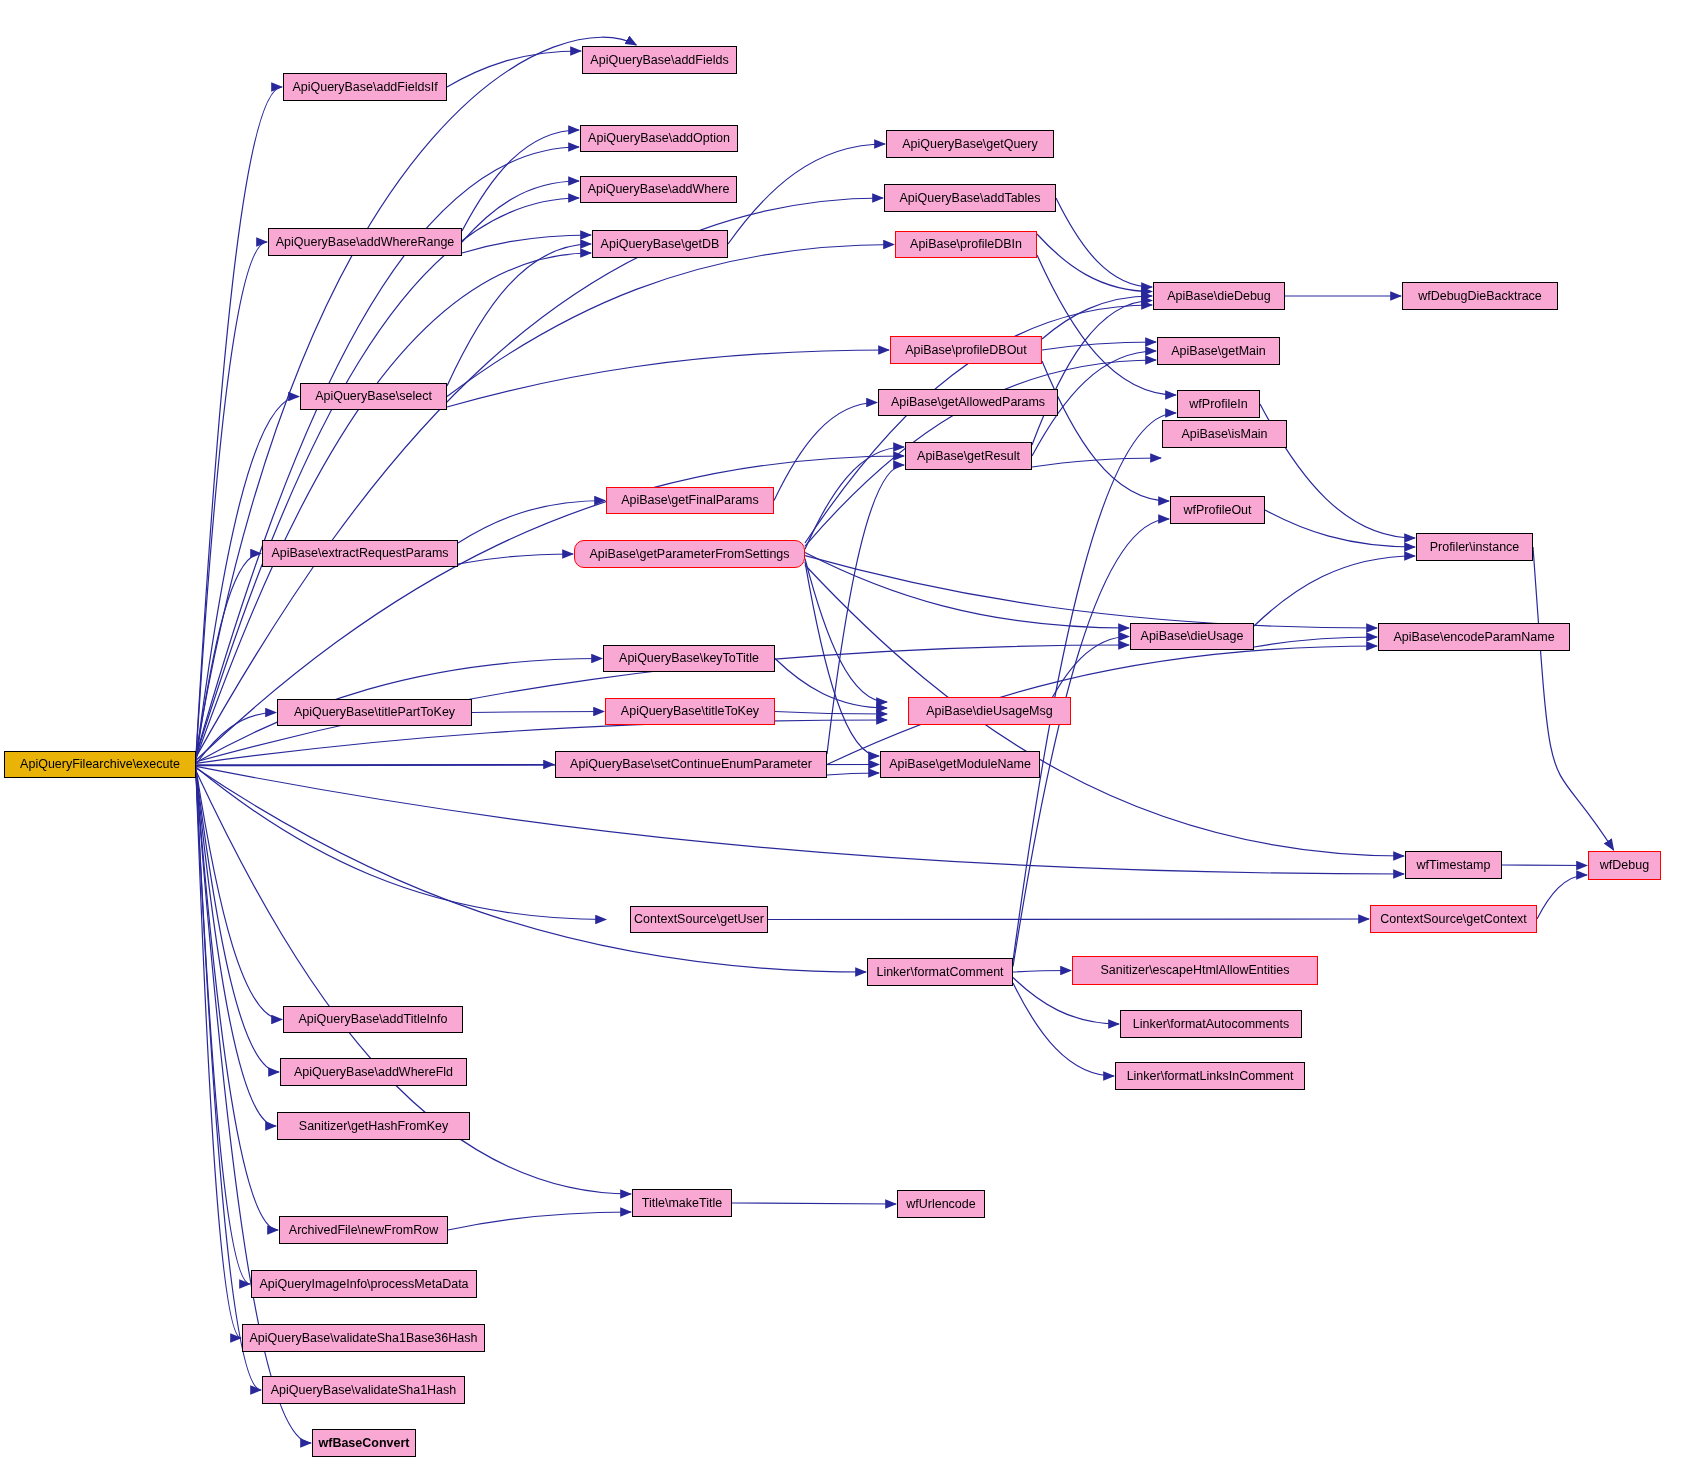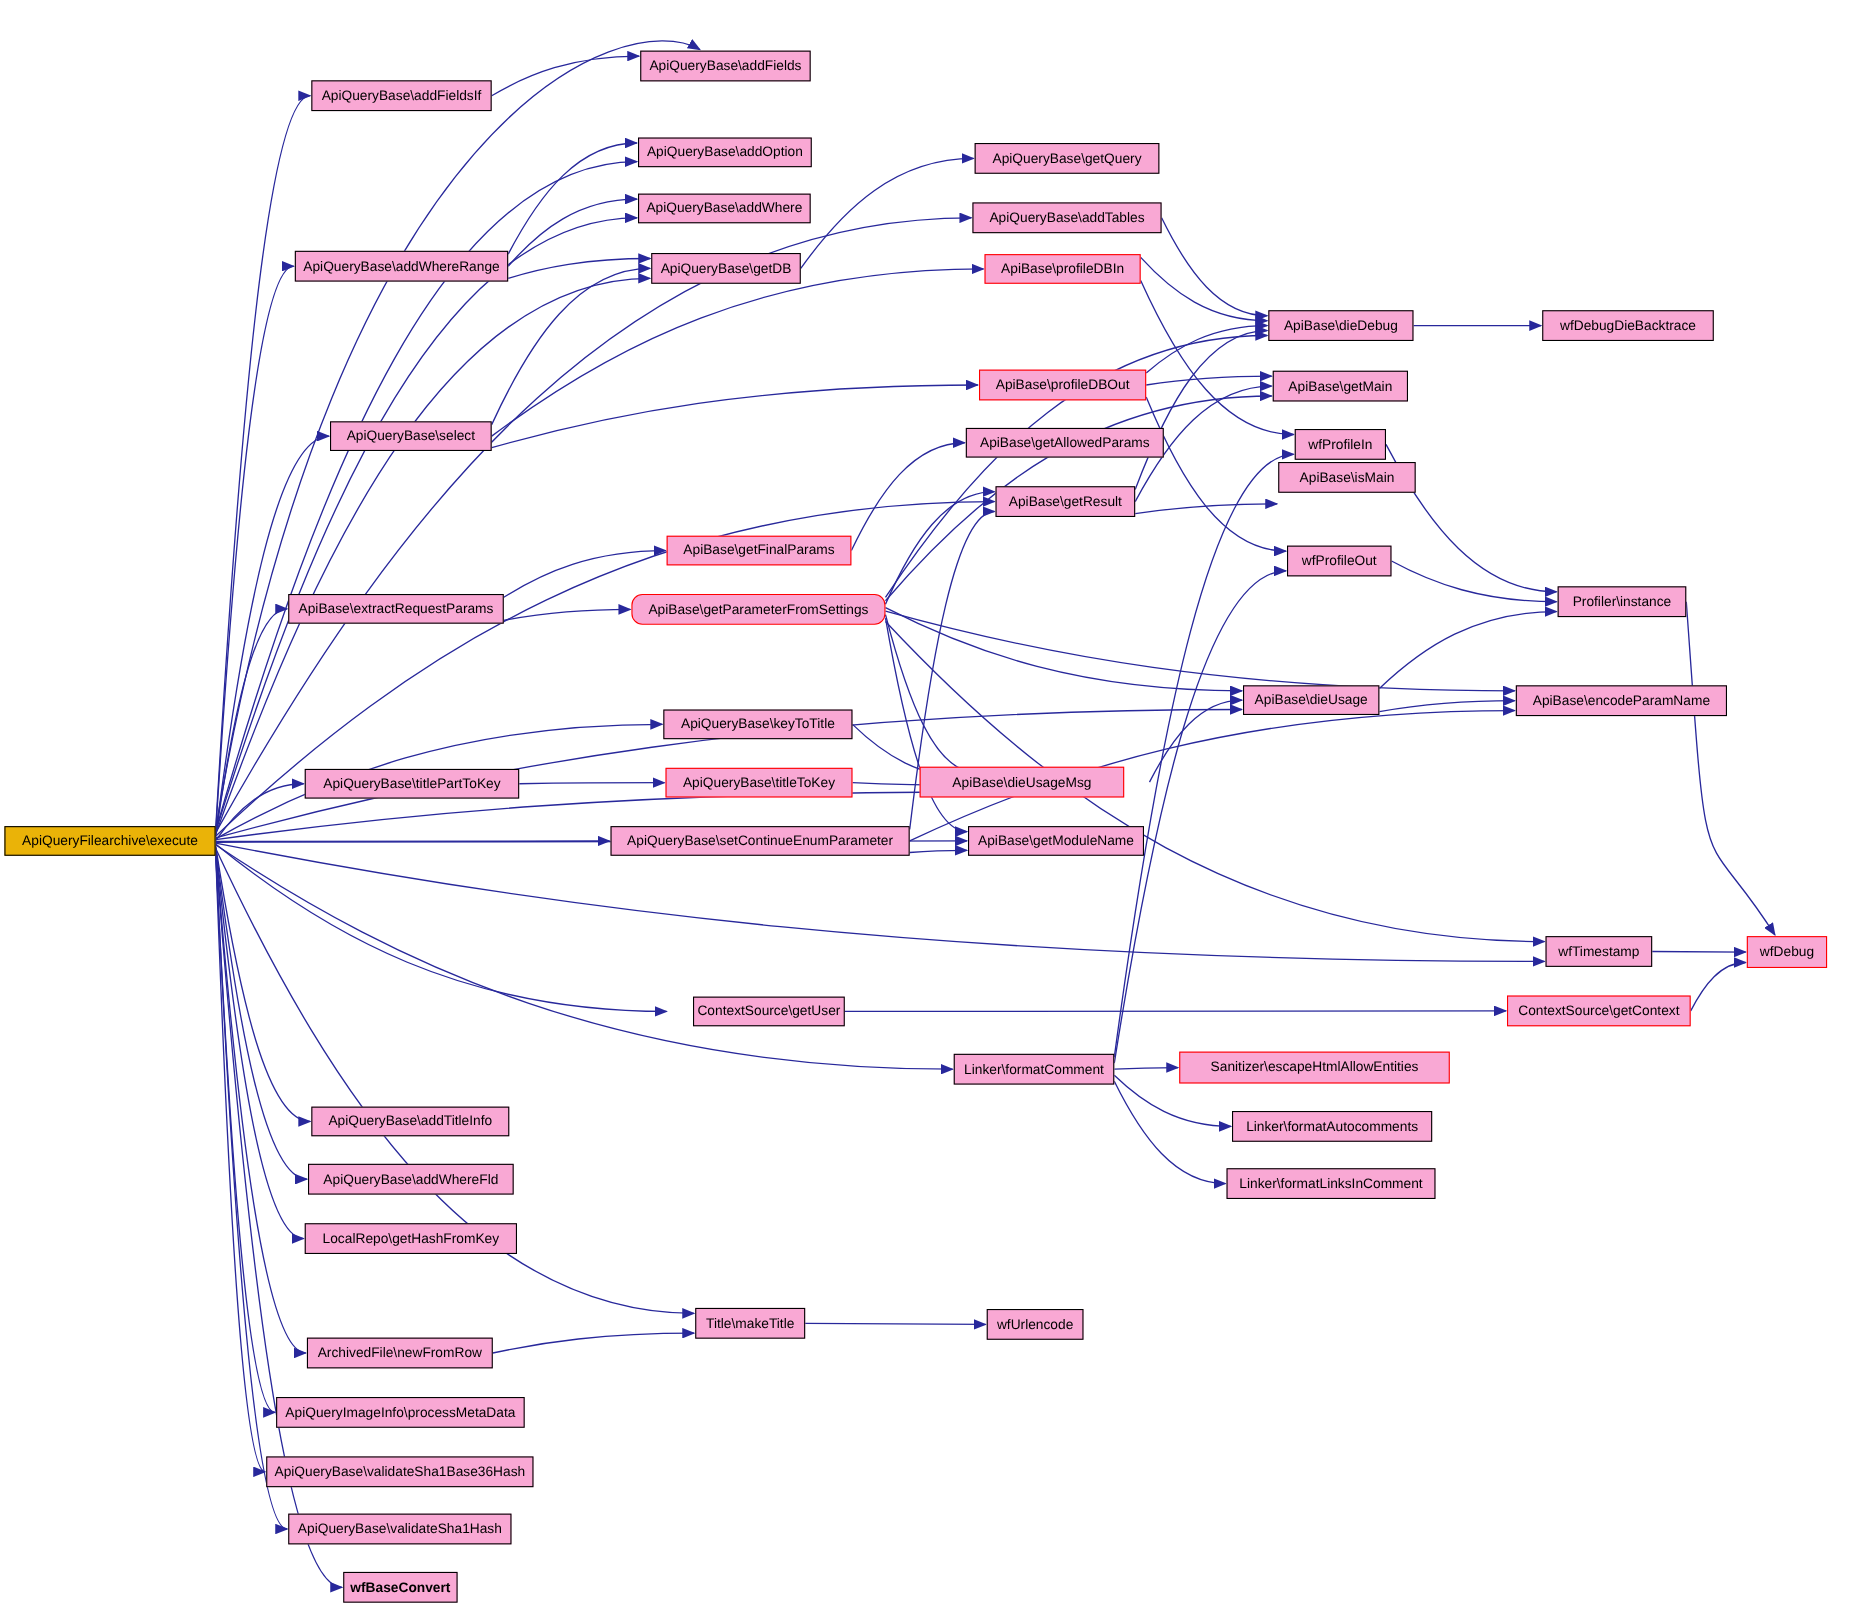--- a/index.html
+++ b/index.html
@@ -131,42 +131,42 @@
       <div class="node red" style="left: 890px; top: 336px; width: 152px; height: 28px;">ApiBase\profileDBOut</div>
       <div class="node" style="left: 878px; top: 389px; width: 180px; height: 27px;">ApiBase\getAllowedParams</div>
       <div class="node" style="left: 905px; top: 442px; width: 127px; height: 28px;">ApiBase\getResult</div>
       <div class="node red" style="left: 606px; top: 487px; width: 168px; height: 27px;">ApiBase\getFinalParams</div>
       <div class="node red" style="left: 574px; top: 540px; width: 231px; height: 28px; border-radius: 10px;">ApiBase\getParameterFromSettings</div>
       <div class="node" style="left: 262px; top: 540px; width: 196px; height: 27px;">ApiBase\extractRequestParams</div>
       <div class="node" style="left: 603px; top: 645px; width: 172px; height: 27px;">ApiQueryBase\keyToTitle</div>
       <div class="node red" style="left: 605px; top: 698px; width: 170px; height: 27px;">ApiQueryBase\titleToKey</div>
       <div class="node" style="left: 277px; top: 699px; width: 195px; height: 27px;">ApiQueryBase\titlePartToKey</div>
       <div class="node" style="left: 555px; top: 751px; width: 272px; height: 27px;">ApiQueryBase\setContinueEnumParameter</div>
-      <div class="node red" style="left: 836px; top: 697px; width: 186px; height: 28px;">ApiBase\dieUsageMsg</div>
+      <div class="node red" style="left: 908px; top: 697px; width: 163px; height: 28px;">ApiBase\dieUsageMsg</div>
       <div class="node" style="left: 880px; top: 751px; width: 160px; height: 27px;">ApiBase\getModuleName</div>
       <div class="node" style="left: 1153px; top: 282px; width: 132px; height: 28px;">ApiBase\dieDebug</div>
       <div class="node" style="left: 1402px; top: 282px; width: 156px; height: 28px;">wfDebugDieBacktrace</div>
       <div class="node" style="left: 1157px; top: 337px; width: 123px; height: 28px;">ApiBase\getMain</div>
       <div class="node" style="left: 1177px; top: 390px; width: 83px; height: 28px;">wfProfileIn</div>
       <div class="node" style="left: 1162px; top: 420px; width: 125px; height: 28px;">ApiBase\isMain</div>
       <div class="node" style="left: 1170px; top: 496px; width: 95px; height: 28px;">wfProfileOut</div>
       <div class="node" style="left: 1416px; top: 533px; width: 117px; height: 28px;">Profiler\instance</div>
       <div class="node" style="left: 1130px; top: 623px; width: 124px; height: 27px;">ApiBase\dieUsage</div>
       <div class="node" style="left: 1378px; top: 623px; width: 192px; height: 28px; text-align: center;">ApiBase\encodeParamName</div>
       <div class="node" style="left: 1405px; top: 851px; width: 97px; height: 28px;">wfTimestamp</div>
       <div class="node red" style="left: 1588px; top: 851px; width: 73px; height: 29px;">wfDebug</div>
       <div class="node" style="left: 607px; top: 906px; width: 138px; height: 27px; margin-left: 23px;">ContextSource\getUser</div>
       <div class="node red" style="left: 1370px; top: 905px; width: 167px; height: 28px;">ContextSource\getContext</div>
       <div class="node" style="left: 867px; top: 958px; width: 146px; height: 28px;">Linker\formatComment</div>
       <div class="node red" style="left: 1072px; top: 956px; width: 246px; height: 29px;">Sanitizer\escapeHtmlAllowEntities</div>
       <div class="node" style="left: 1120px; top: 1010px; width: 182px; height: 28px;">Linker\formatAutocomments</div>
       <div class="node" style="left: 1115px; top: 1062px; width: 190px; height: 28px;">Linker\formatLinksInComment</div>
       <div class="node" style="left: 283px; top: 1006px; width: 180px; height: 27px;">ApiQueryBase\addTitleInfo</div>
       <div class="node" style="left: 280px; top: 1058px; width: 187px; height: 28px;">ApiQueryBase\addWhereFld</div>
-      <div class="node" style="left: 277px; top: 1112px; width: 193px; height: 28px;">LocalRepo\getHashFromKey</div>
+      <div class="node" style="left: 277px; top: 1112px; width: 193px; height: 28px;">Sanitizer\getHashFromKey</div>
       <div class="node" style="left: 279px; top: 1216px; width: 169px; height: 28px;">ArchivedFile\newFromRow</div>
       <div class="node" style="left: 251px; top: 1270px; width: 226px; height: 28px;">ApiQueryImageInfo\processMetaData</div>
       <div class="node" style="left: 242px; top: 1324px; width: 243px; height: 28px;">ApiQueryBase\validateSha1Base36Hash</div>
       <div class="node" style="left: 262px; top: 1376px; width: 203px; height: 28px;">ApiQueryBase\validateSha1Hash</div>
       <div class="node" style="left: 312px; top: 1429px; width: 104px; height: 28px; font-weight: bold;">wfBaseConvert</div>
       <div class="node" style="left: 632px; top: 1189px; width: 100px; height: 28px;">Title\makeTitle</div>
       <div class="node" style="left: 897px; top: 1190px; width: 88px; height: 28px;">wfUrlencode</div>
     </div>
 </div>
 

